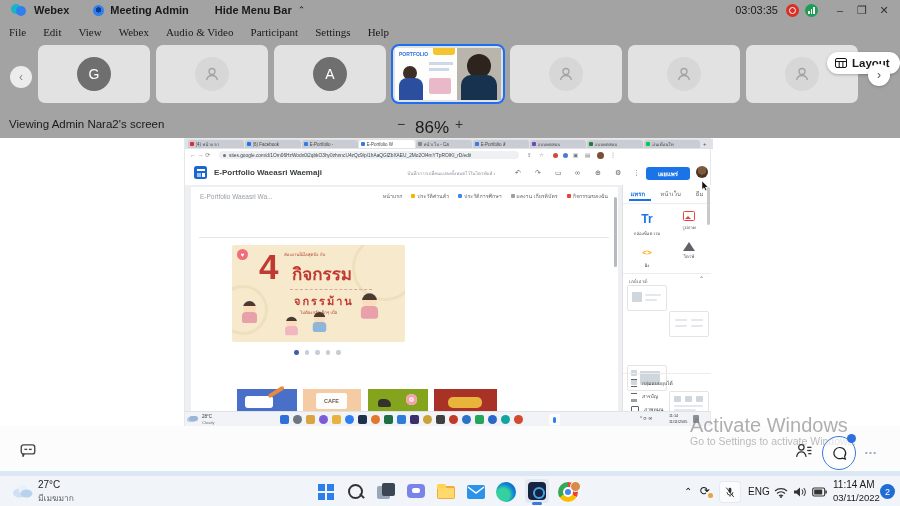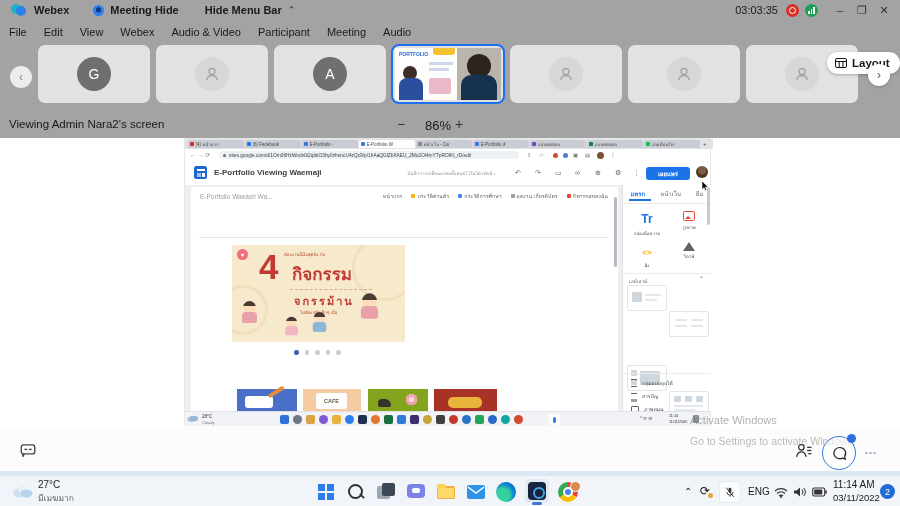--- a/index.html
+++ b/index.html
@@ -10,21 +10,21 @@
   svg{display:block;}
 
   
   #titlebar{left:0;top:0;width:900px;height:20px;font-size:11px;}
   .wx-logo{width:16px;height:12px;position:relative;}
   .wx-logo:before,.wx-logo:after{content:"";position:absolute;border-radius:50%;}
   .wx-logo:before{left:0;top:0;width:10px;height:10px;background:#1ab3c8;}
   .wx-logo:after{left:5px;top:2px;width:10px;height:10px;background:#2f80ed;}
   .mi-icon{width:11px;height:11px;border-radius:50%;background:radial-gradient(circle at 50% 45%,#0b3e91 0 32%,#2f80ed 33% 100%);}
   #menubar{left:0;top:20px;width:900px;height:23px;font-size:11px;gap:17px;padding-left:9px;}
-  #menubar span{cursor:default;}
+  #menubar span{cursor:default;font-family:Liberation Serif, serif;}
   .winbtn{width:12px;height:12px;color:#333;font-size:11px;line-height:12px;text-align:center;}
 
   
   #filmstrip{left:38px;top:45px;gap:6px;}
   .tile{width:112px;height:58px;background:#e2e2e2;border-radius:7px;position:relative;overflow:hidden;}
   .tile.active{outline:2.5px solid #1d6ff2;outline-offset:-1px;}
   .av{position:absolute;left:50%;top:50%;transform:translate(-50%,-50%);width:34px;height:34px;border-radius:50%;}
   .av.dark{background:#6f6f6f;color:#fff;font-size:14px;display:flex;align-items:center;justify-content:center;}
   .av.light{background:#d7d7d7;display:flex;align-items:center;justify-content:center;}
   .navcirc{width:22px;height:22px;border-radius:50%;background:#ececec;color:#8a8a8a;
@@ -65,21 +65,21 @@
 </style>
 </head>
 <body>
 
 <div id="app">
 
   <div id="titlebar" class="abs flex">
     <div class="wx-logo" style="margin-left:11px"></div>
     <b style="margin-left:7px">Webex</b>
     <div class="mi-icon" style="margin-left:24px"></div>
-    <b style="margin-left:6px">Meeting Hide</b>
+    <b style="margin-left:6px">Meeting Admin</b>
     <b style="margin-left:26px">Hide Menu Bar</b>
     <span style="margin-left:6px;font-size:9px">⌃</span>
     <span style="margin-left:auto">03:03:35</span>
     <span style="margin-left:8px;width:13px;height:13px;border-radius:50%;background:#d93025;display:inline-flex;align-items:center;justify-content:center">
         <span style="width:5px;height:5px;border:1.3px solid #fff;border-radius:50%"></span>
       </span>
     <span style="margin-left:6px;width:13px;height:13px;border-radius:50%;background:#1d9e55;display:inline-flex;align-items:flex-end;justify-content:center;gap:1px;padding-bottom:3px;box-sizing:border-box">
         <span style="width:1.4px;height:3px;background:#fff"></span>
         <span style="width:1.4px;height:5px;background:#fff"></span>
         <span style="width:1.4px;height:7px;background:#fff"></span>
@@ -89,22 +89,22 @@
     <span class="winbtn" style="margin:0 10px">✕</span>
   </div>
 
   <div id="menubar" class="abs flex">
     <span>File</span>
     <span>Edit</span>
     <span>View</span>
     <span>Webex</span>
     <span>Audio &amp; Video</span>
     <span>Participant</span>
-    <span>Meeting</span>
-    <span>Audio</span>
+    <span>Settings</span>
+    <span>Help</span>
   </div>
 
   <div class="abs navcirc" style="left:10px;top:66px">‹</div>
   <div id="filmstrip" class="abs flex">
     <div class="tile">
         <div class="av dark">G</div>
       </div>
     <div class="tile">
       <div class="av light">
           <svg width="18" height="18" viewBox="0 0 18 18" fill="none" stroke="#a3a3a3" stroke-width="1.3">
@@ -163,21 +163,21 @@
         <line x1="4.2" y1="3.5" x2="4.2" y2="9.5" stroke="#111"></line>
         <line x1="7.9" y1="3.5" x2="7.9" y2="9.5" stroke="#111"></line>
       </svg>
     <span>Layout</span>
   </div>
   <div class="abs navcirc" style="left:868px;top:64px;background:#fff;box-shadow:0 1px 3px rgba(0,0,0,.2);color:#555">›</div>
 
   <div id="viewingbar" class="abs">
     <span class="abs" style="left:9px;top:8px;font-size:11.5px">Viewing Admin Nara2's screen</span>
     <span class="abs" style="left:397px;top:6px;font-size:14px;color:#333">−</span>
-    <span class="abs" style="left:415px;top:8px;width:36px;text-align:right;font-size:13px">86%</span>
+    <span class="abs" style="left:415px;top:8px;width:36px;text-align:left;font-size:17px">86%</span>
     <span class="abs" style="left:455px;top:6px;font-size:14px;color:#333">+</span>
     <svg class="abs" style="left:846px;top:116px;position:absolute" width="15" height="15" viewBox="0 0 16 16">
         <path d="M3 13l1-3.2 6.3-6.3 2.2 2.2L6.2 12 3 13z" fill="none" stroke="#555" stroke-width="1.1"></path>
         <line x1="11" y1="12.5" x2="14" y2="12.5" stroke="#555"></line>
       </svg>
     <svg class="abs" style="left:876px;top:116px;position:absolute" width="15" height="15" viewBox="0 0 16 16">
         <rect x="2" y="3.2" width="12" height="9" rx="1.6" fill="none" stroke="#555" stroke-width="1.1"></rect>
         <circle cx="11.2" cy="9.8" r="1.2" fill="#555"></circle>
       </svg>
   </div>
@@ -240,21 +240,21 @@
         <span class="abs" style="left:412px;top:2.5px;width:7px;height:7px;border-radius:50%;background:#7a4f35"></span>
         <span class="abs" style="left:425px;top:2px;font-size:6px;color:#555">⋮</span>
       </div>
 
       <div class="abs" style="left:0;top:22px;width:525px;height:24px;background:#fff;border-bottom:1px solid #ececec">
         <div class="abs" style="left:9px;top:5px;width:13px;height:13px;background:#1b66d1;border-radius:2.5px">
           <div style="position:absolute;left:2.5px;top:3px;width:8px;height:2px;background:#fff"></div>
           <div style="position:absolute;left:2.5px;top:6.5px;width:4px;height:4px;background:#9dc1f5"></div>
           <div style="position:absolute;left:7.5px;top:6.5px;width:3px;height:4px;background:#fff"></div>
         </div>
-        <span class="abs tinytxt" style="left:29px;top:7px;font-size:8px;font-weight:bold;color:#3c4043;max-width:150px">E-Portfolio  Viewing Waemaji</span>
+        <span class="abs tinytxt" style="left:29px;top:7px;font-size:8px;font-weight:bold;color:#3c4043;max-width:150px">E-Portfolio  Waeasri Waemaji</span>
         <span class="abs tinytxt" style="left:205px;top:9px;width:105px;text-align:right;font-size:4.6px;color:#8a8f98">บันทึกการเปลี่ยนแปลงทั้งหมดไว้ในไดรฟ์แล้ว</span>
         <span class="abs gicon" style="left:330px;top:8px">↶</span>
         <span class="abs gicon" style="left:350px;top:8px">↷</span>
         <span class="abs gicon" style="left:370px;top:8px">▭</span>
         <span class="abs gicon" style="left:390px;top:8px">∞</span>
         <span class="abs gicon" style="left:410px;top:8px">⊕</span>
         <span class="abs gicon" style="left:430px;top:8px">⚙</span>
         <span class="abs gicon" style="left:448px;top:8px">⋮</span>
         <div class="abs flex" style="left:461px;top:6px;width:44px;height:13px;background:#1a73e8;border-radius:3px;justify-content:center">
           <span style="font-size:6px;color:#fff;font-weight:bold">เผยแพร่</span>
@@ -473,21 +473,21 @@
   </div>
 
   <div id="controlbar" class="abs">
     <svg class="abs" style="left:19px;top:16px;position:absolute" width="18" height="17" viewBox="0 0 16 15">
         <rect x="2" y="2.5" width="12" height="8" rx="2" fill="none" stroke="#444" stroke-width="1.2"></rect>
         <path d="M4.5 10.5L3.5 13v-2.5" fill="none" stroke="#444" stroke-width="1.2"></path>
         <line x1="4.8" y1="6.5" x2="7.3" y2="6.5" stroke="#444" stroke-width="1.2"></line>
         <line x1="8.8" y1="6.5" x2="11.3" y2="6.5" stroke="#444" stroke-width="1.2"></line>
       </svg>
 
-    <span class="abs wm" style="left:690px;top:-12px;font-size:11px">Activate Windows</span>
+    <span class="abs wm" style="left:690px;top:-12px;font-size:20px">Activate Windows</span>
     <span class="abs wm" style="left:690px;top:9px;font-size:10.5px;color:rgba(122,122,122,.5)">Go to Settings to activate Windows.</span>
 
     <svg class="abs" style="left:795px;top:16px;position:absolute" width="18" height="17" viewBox="0 0 17 16">
         <circle cx="6" cy="5" r="2.6" fill="none" stroke="#333" stroke-width="1.2"></circle>
         <path d="M1.5 14c.6-3 2.4-4.6 4.5-4.6S9.9 11 10.5 14" fill="none" stroke="#333" stroke-width="1.2"></path>
         <line x1="11.5" y1="5" x2="15.5" y2="5" stroke="#333" stroke-width="1.2"></line>
         <line x1="11.5" y1="8" x2="15.5" y2="8" stroke="#333" stroke-width="1.2"></line>
         <line x1="12.5" y1="11" x2="15.5" y2="11" stroke="#333" stroke-width="1.2"></line>
       </svg>
 

